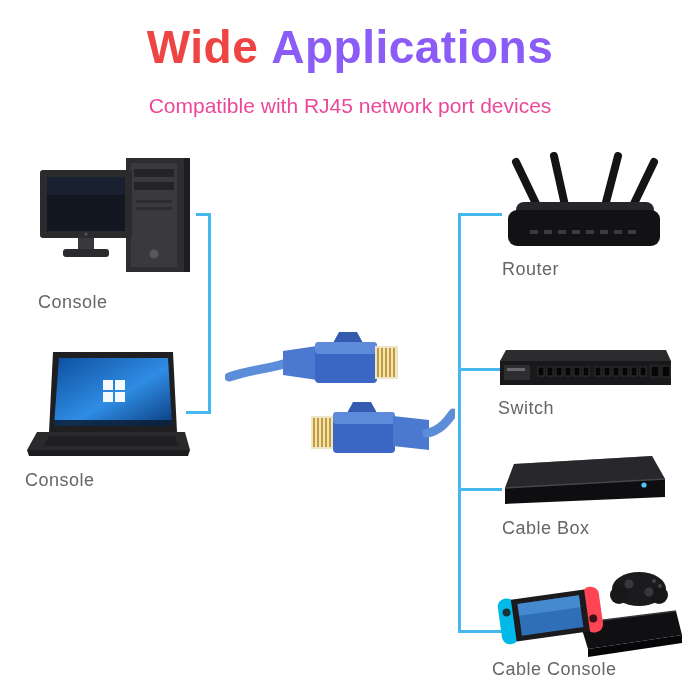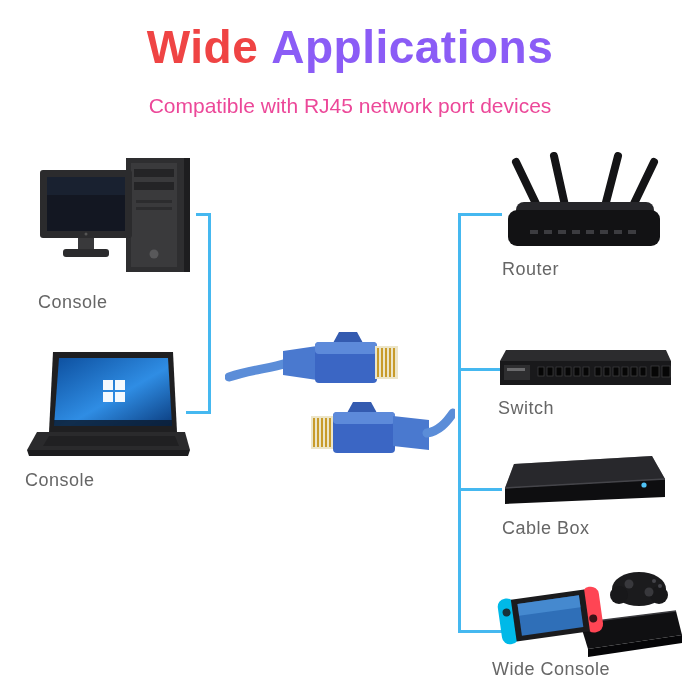--- a/index.html
+++ b/index.html
@@ -206,16 +206,16 @@
       <g transform="rotate(-8 55 55)">
         <rect x="8" y="28" width="17" height="46" rx="8" fill="#00b9e8"></rect>
         <rect x="93" y="28" width="17" height="46" rx="8" fill="#ff4554"></rect>
         <rect x="22" y="30" width="74" height="42" fill="#1b1b1d"></rect>
         <rect x="28" y="35" width="62" height="32" fill="#2f6fb8"></rect>
         <rect x="28" y="35" width="62" height="12" fill="#4f94d8" opacity="0.7"></rect>
         <circle cx="16" cy="42" r="4" fill="#18323a"></circle>
         <circle cx="101" cy="60" r="4" fill="#3a1418"></circle>
       </g>
     </svg>
-    <div class="device-label" style="left:0;top:94px;width:190px;">Wide Console</div>
+    <div class="device-label" style="left:0;top:94px;width:190px;">Cable Console</div>
   </div>
 
 </div>
 
 </body></html>

